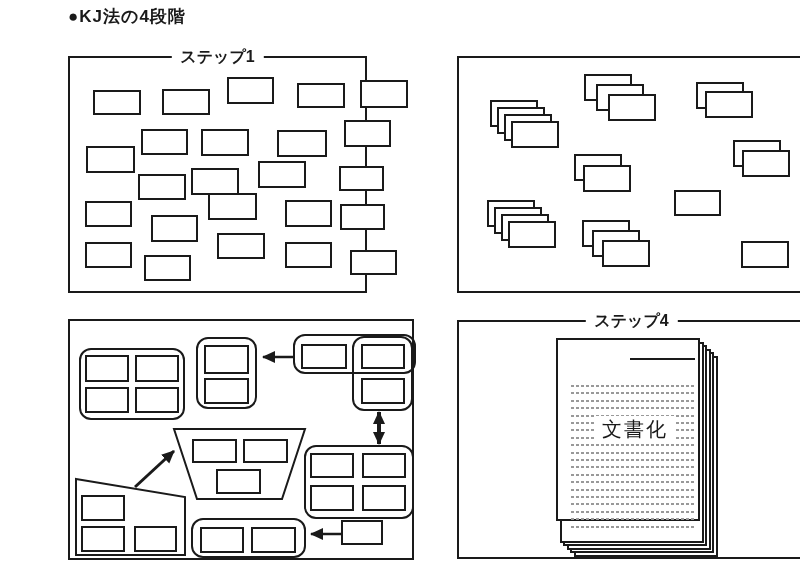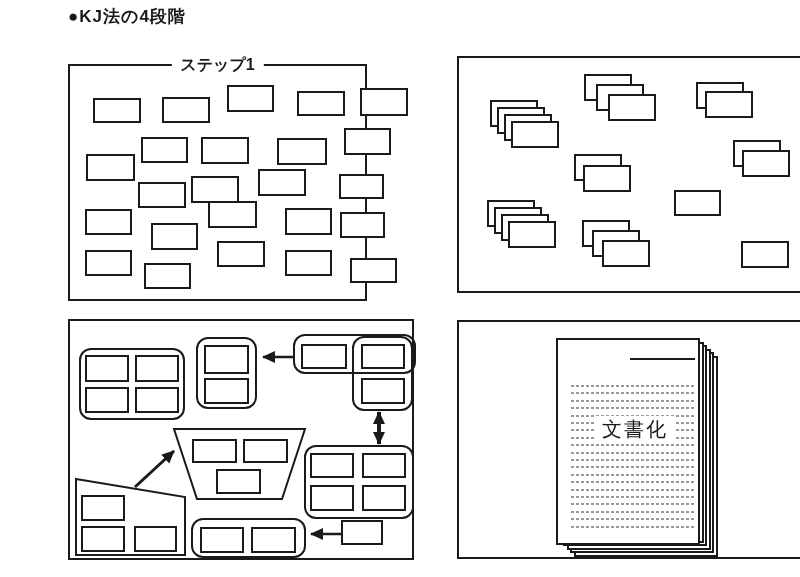--- a/index.html
+++ b/index.html
@@ -1,21 +1,21 @@
 <!DOCTYPE html>
 <html><head>
 <meta charset="utf-8">
 <style>
   html,body{margin:0;padding:0;background:#fff;}
   #stage{position:relative;width:800px;height:577px;background:#fff;overflow:hidden;
          font-family:"Liberation Sans","DejaVu Sans",sans-serif;color:#1a1a1a;margin-left:35px;}
   #main-title{position:absolute;left:33px;top:5px;font-size:17px;font-weight:700;
               letter-spacing:1px;white-space:nowrap;}
   .panel{position:absolute;border:2px solid #1a1a1a;background:#fff;box-sizing:border-box;}
-  #panel-step1{left:33px;top:64px;width:299px;height:237px;}
+  #panel-step1{left:33px;top:56px;width:299px;height:237px;}
   #panel-step2{left:422px;top:56px;width:349px;height:237px;}
   #panel-step3{left:33px;top:319px;width:346px;height:241px;}
   #panel-step4{left:422px;top:320px;width:349px;height:239px;}
   .panel-hdr{position:absolute;top:-11px;left:50%;transform:translateX(-50%);
              background:#fff;padding:0 9px;font-size:16px;font-weight:700;
              line-height:20px;white-space:nowrap;}
   .pbody{position:absolute;left:0;top:0;right:0;bottom:0;}
   .card{position:absolute;border:2px solid #1a1a1a;background:#fff;box-sizing:border-box;}
   .group{position:absolute;border:2px solid #1a1a1a;background:transparent;
          border-radius:12px;box-sizing:border-box;}
@@ -130,27 +130,28 @@
         <div class="card" style="left: 11px; top: 174px; width: 44px; height: 26px;"></div>
         <div class="card" style="left: 11px; top: 205px; width: 44px; height: 26px;"></div>
         <div class="card" style="left: 64px; top: 205px; width: 43px; height: 26px;"></div>
         <div class="card" style="left: 130px; top: 206px; width: 44px; height: 26px;"></div>
         <div class="card" style="left: 181px; top: 206px; width: 45px; height: 26px;"></div>
         <div class="card" style="left: 271px; top: 199px; width: 42px; height: 25px;"></div>
       </div>
   </div>
 
   <div id="panel-step4" class="panel">
+    <div class="panel-hdr">ステップ4</div>
     <div class="pbody" id="body-step4">
         <div class="page" style="left: 114.5px; top: 33.5px; width: 144px; height: 201px;"></div>
         <div class="page" style="left: 111px; top: 30px; width: 144px; height: 201px;"></div>
         <div class="page" style="left: 107.5px; top: 26.5px; width: 144px; height: 201px;"></div>
         <div class="page" style="left: 104px; top: 23px; width: 144px; height: 201px;"></div>
         <div class="page" style="left: 100.5px; top: 19.5px; width: 144px; height: 201px;"></div>
-        <div class="page" style="left: 97px; top: 16px; width: 144px; height: 207px;">
+        <div class="page" style="left: 97px; top: 16px; width: 144px; height: 183px;">
           <div class="title-line" style="left: 72px; top: 18px; width: 65px; height: 2px;"></div>
           <div class="tline" style="left: 13px; top: 45px; width: 123px; height: 2px;"></div>
           <div class="tline" style="left: 13px; top: 52.4px; width: 123px; height: 2px;"></div>
           <div class="tline" style="left: 13px; top: 59.8px; width: 123px; height: 2px;"></div>
           <div class="tline" style="left: 13px; top: 67.2px; width: 123px; height: 2px;"></div>
           <div class="tline" style="left: 13px; top: 74.6px; width: 123px; height: 2px;"></div>
           <div class="tline" style="left: 13px; top: 82px; width: 123px; height: 2px;"></div>
           <div class="tline" style="left: 13px; top: 89.4px; width: 123px; height: 2px;"></div>
           <div class="tline" style="left: 13px; top: 96.8px; width: 123px; height: 2px;"></div>
           <div class="tline" style="left: 13px; top: 104.2px; width: 123px; height: 2px;"></div>

